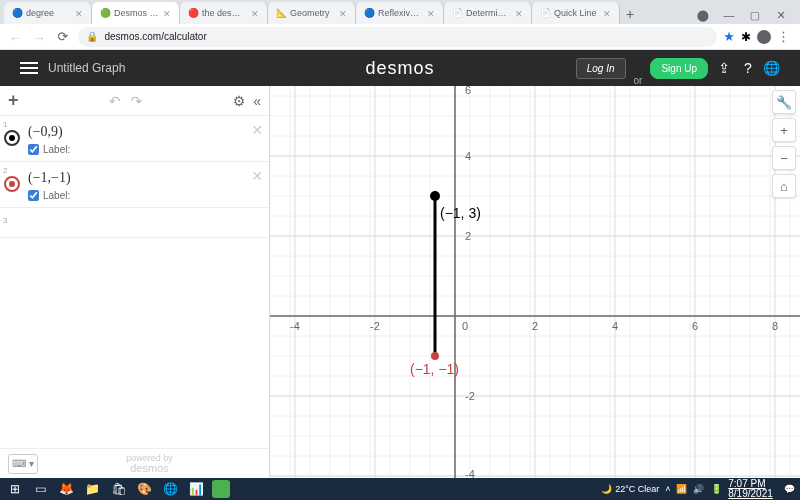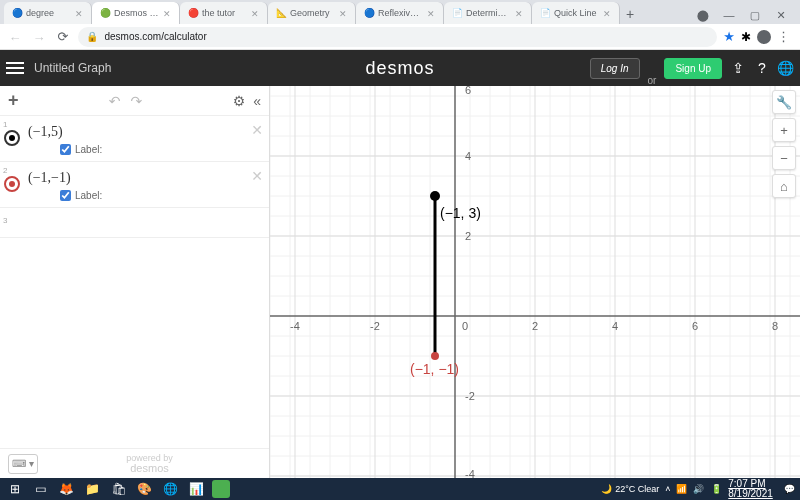--- a/index.html
+++ b/index.html
@@ -17,29 +17,29 @@
 .win-ctrl { width: 18px; height: 18px; display: flex; align-items: center; justify-content: center; font-size: 11px; color: #5f6368; }
 
 .addr-bar { height: 26px; background: #fff; border-bottom: 1px solid #e0e0e0; display: flex; align-items: center; padding: 0 6px; gap: 6px; }
 .nav-btn { width: 18px; height: 18px; color: #5f6368; display: flex; align-items: center; justify-content: center; font-size: 13px; }
 .nav-btn.disabled { opacity: 0.35; }
 .url-box { flex: 1; height: 20px; background: #f1f3f4; border-radius: 10px; display: flex; align-items: center; padding: 0 8px; gap: 6px; font-size: 10px; color: #202124; }
 .addr-right { display: flex; gap: 6px; align-items: center; padding-right: 4px; }
 .star { color: #1a73e8; font-size: 13px; }
 
 
-.desmos-header { height: 36px; background: #2a2a2a; display: flex; align-items: center; padding: 0 6px; color: #fff; }
+.desmos-header { height: 36px; background: #2a2a2a; display: flex; align-items: center; padding: 0 20px; color: #fff; }
 .hamburger { width: 18px; display: flex; flex-direction: column; gap: 3px; margin-right: 10px; }
 .hamburger span { height: 2px; background: #fff; }
 .title { font-size: 12px; color: #ccc; }
 .desmos-logo { position: absolute; left: 50%; transform: translateX(-50%); font-size: 18px; letter-spacing: 1px; font-weight: 300; }
 .header-right { margin-left: auto; display: flex; align-items: center; gap: 8px; }
 .btn { padding: 4px 10px; border-radius: 3px; font-size: 10px; border: 1px solid #666; }
 .btn-login { background: #3a3a3a; font-style: italic; }
-.btn-signup { background: #2ecc71; border-color: #2ecc71; }
+.btn-signup { background: #2ecc71; border-color: #2ecc71; border-radius: 8px; }
 .or-txt { font-size: 10px; color: #aaa; margin-top: 24px; }
 .hdr-icon { width: 16px; height: 16px; color: #fff; font-size: 14px; display: flex; align-items: center; justify-content: center; }
 
 
 .main { flex: 1; display: flex; position: relative; overflow: hidden; }
 .sidebar { width: 270px; background: #fff; border-right: 1px solid #ddd; display: flex; flex-direction: column; }
 .sidebar-toolbar { height: 30px; display: flex; align-items: center; padding: 0 8px; border-bottom: 1px solid #eee; }
 .add-expr { font-size: 18px; color: #666; font-weight: bold; }
 .undo-redo { margin: 0 auto; display: flex; gap: 10px; color: #bbb; font-size: 14px; }
 .gear { font-size: 14px; color: #666; margin-right: 8px; }
@@ -47,21 +47,21 @@
 
 .expr-list { flex: 1; overflow-y: auto; }
 .expr { position: relative; border-bottom: 1px solid #eee; padding: 6px 10px 6px 28px; }
 .expr-num { position: absolute; left: 3px; top: 4px; font-size: 8px; color: #aaa; }
 .expr-dot { position: absolute; left: 4px; top: 14px; width: 16px; height: 16px; border-radius: 50%; border: 2px solid #333; background: #fff; display: flex; align-items: center; justify-content: center; }
 .expr-dot::after { content: ''; width: 6px; height: 6px; border-radius: 50%; }
 .expr-dot.black::after { background: #000; }
 .expr-dot.red { border-color: #c74440; }
 .expr-dot.red::after { background: #c74440; }
 .expr-text { font-family: 'Times New Roman', serif; font-size: 14px; color: #333; }
-.expr-label { margin-top: 4px; font-size: 10px; color: #666; display: flex; align-items: center; gap: 4px; margin-left: 32px; }
+.expr-label { margin-top: 4px; font-size: 10px; color: #666; display: flex; align-items: center; gap: 4px; }
 .expr-label input { width: 11px; height: 11px; accent-color: #3b7dd8; }
 .expr-del { position: absolute; right: 6px; top: 6px; font-size: 14px; color: #ccc; }
 .expr.empty { height: 30px; }
 .expr.empty .expr-num { top: 8px; }
 
 .sidebar-footer { height: 30px; border-top: 1px solid #eee; display: flex; align-items: center; padding: 0 8px; }
 .keyboard { width: 30px; height: 20px; border: 1px solid #ccc; border-radius: 3px; font-size: 10px; display: flex; align-items: center; justify-content: center; color: #888; }
 .powered { margin: 8px auto; font-size: 9px; color: #ccc; text-align: center; line-height: 1; }
 
 
@@ -85,21 +85,21 @@
       <span class="tab-label">degree</span>
       <span class="tab-close">✕</span>
     </div>
   <div class="tab active">
       <span class="tab-icon">🟢</span>
       <span class="tab-label">Desmos | G</span>
       <span class="tab-close">✕</span>
     </div>
   <div class="tab">
       <span class="tab-icon">🔴</span>
-      <span class="tab-label">the tutor</span>
+      <span class="tab-label">the desmos</span>
       <span class="tab-close">✕</span>
     </div>
   <div class="tab">
       <span class="tab-icon">📐</span>
       <span class="tab-label">Geometry</span>
       <span class="tab-close">✕</span>
     </div>
   <div class="tab">
       <span class="tab-icon">🔵</span>
       <span class="tab-label">Reflexive, S</span>
@@ -167,21 +167,21 @@
         <span>↶</span>
         <span>↷</span>
       </div>
       <span class="gear">⚙</span>
       <span class="collapse">«</span>
     </div>
     <div class="expr-list">
       <div class="expr">
         <span class="expr-num">1</span>
         <span class="expr-dot black"></span>
-        <span class="expr-text">(−1,5)</span>
+        <span class="expr-text">(−0,9)</span>
         <span class="expr-del">✕</span>
         <div class="expr-label">
           <input type="checkbox" checked="" style="">
           <span>Label:</span>
         </div>
       </div>
       <div class="expr">
         <span class="expr-num">2</span>
         <span class="expr-dot red"></span>
         <span class="expr-text">(−1,−1)</span>

